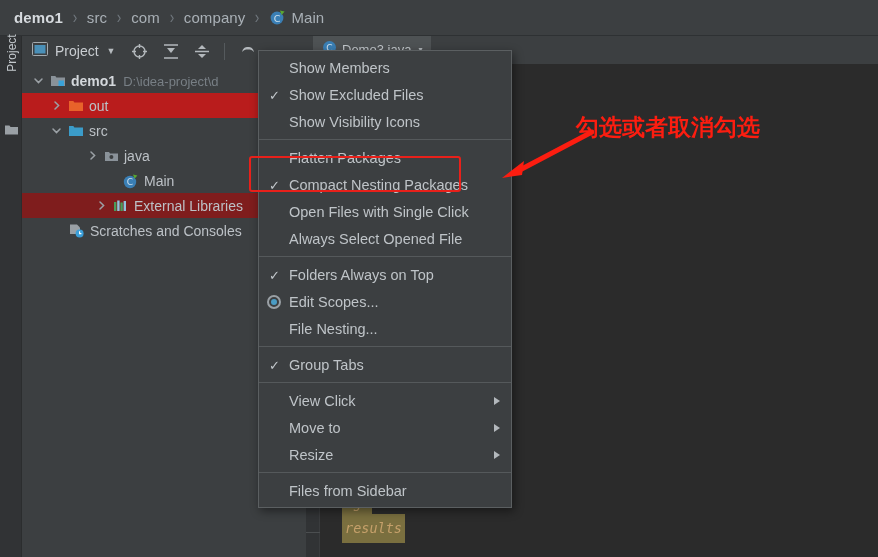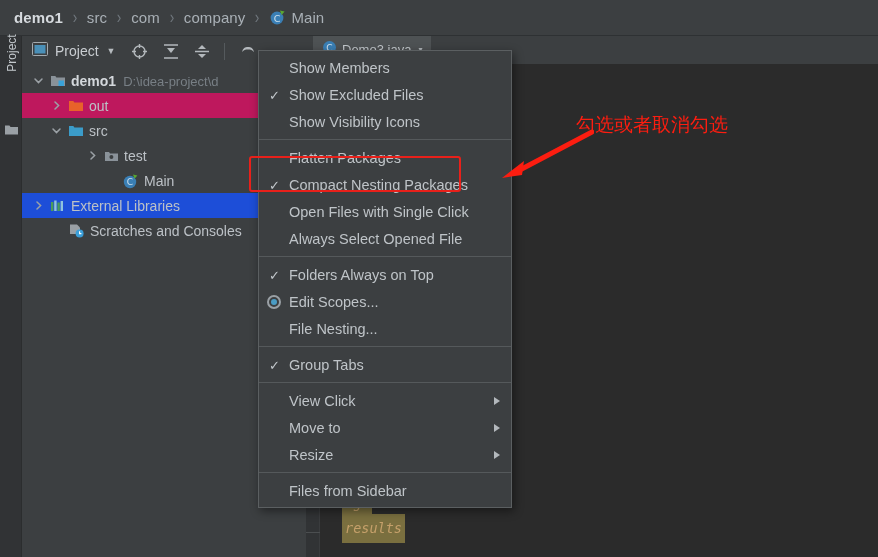--- a/index.html
+++ b/index.html
@@ -63,22 +63,22 @@
   .tb-icon { margin-left: 15px; display: flex; align-items: center; }
   .tb-divider {
     width: 1px; height: 17px; background: #555a5d; margin-left: 14px;
   }
 
   .tree { position: absolute; left: 0; top: 32px; width: 284px; }
   .tree-row {
     height: 25px; display: flex; align-items: center;
     font-size: 14px; color: #bcc1c6; white-space: nowrap;
   }
-  .tree-row.excluded { background: #be185d; }
-  .tree-row.selected { background: #1d4ed8; }
+  .tree-row.excluded { background: #b91c1c; }
+  .tree-row.selected { background: #7f1d1d; justify-content: center; }
   .twisty {
     width: 13px; height: 13px; display: flex;
     align-items: center; justify-content: center;
     color: #9ba1a6; flex: none;
   }
   .node-icon { display: flex; align-items: center; flex: none; margin-right: 5px; }
   .node-label { display: flex; align-items: baseline; }
   .node-path { color: #787f85; font-size: 13px; margin-left: 7px; }
 
   
@@ -170,23 +170,23 @@
   .ctx-highlight {
     position: absolute; left: 249px; top: 156px;
     width: 212px; height: 36px;
     border: 2px solid #e8201a; border-radius: 3px;
     z-index: 60; pointer-events: none;
   }
 
   
   .annot-text {
     position: absolute; left: 576px; top: 112px;
-    font-size: 19px; color: #fc1d10;
+    font-size: 23px; color: #fc1d10;
     font-family: "DejaVu Sans", sans-serif;
-    white-space: nowrap; z-index: 70;
+    white-space: nowrap; z-index: 70; font-weight: bold;
   }
   .annot-arrow { position: absolute; left: 498px; top: 128px; z-index: 70; }
 </style>
 </head>
 <body>
 
 <div id="app">
 
   <div class="breadcrumb-bar">
     <div id="crumbs" style="display:flex;align-items:center;">
@@ -328,21 +328,21 @@
               <path d="M4 2 L7.6 5.5 L4 9" stroke="#9ba1a6" stroke-width="1.5" fill="none" stroke-linecap="round"></path>
             </svg>
           </span>
           <span class="node-icon" style="margin-left: 5px;">
             <svg width="15" height="14" viewBox="0 0 15 14">
               <path d="M1 3h4l1 1.4h8V12H1z" fill="#8a9299"></path>
               <circle cx="7.4" cy="8" r="2" fill="#3c3f41"></circle>
             </svg>
           </span>
           <span class="node-label">
-            <span>test</span>
+            <span>java</span>
           </span>
         </div>
         <div class="tree-row" style="padding-left: 82px;">
           <span class="twisty"></span>
           <span class="node-icon" style="margin-left: 5px;">
             <svg width="17" height="16" viewBox="0 0 17 16">
               <circle cx="8" cy="9" r="6.2" fill="#3a7fb5"></circle>
               <text x="8" y="12.4" font-size="9" fill="#cfe0ec" text-anchor="middle" font-family="DejaVu Sans">C</text>
               <path d="M11 1.5 l4.4 1 -2.9 3.3z" fill="#5aa832"></path>
             </svg>

